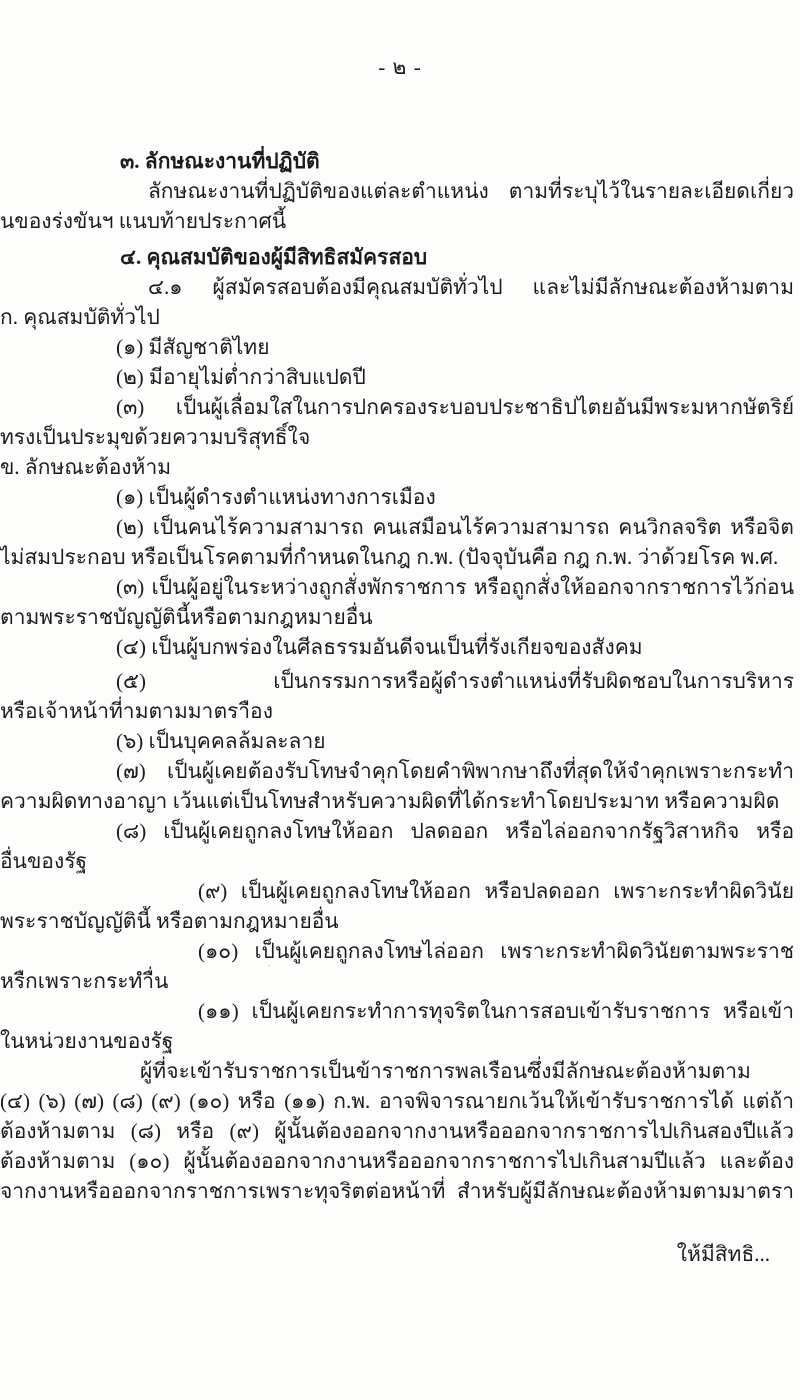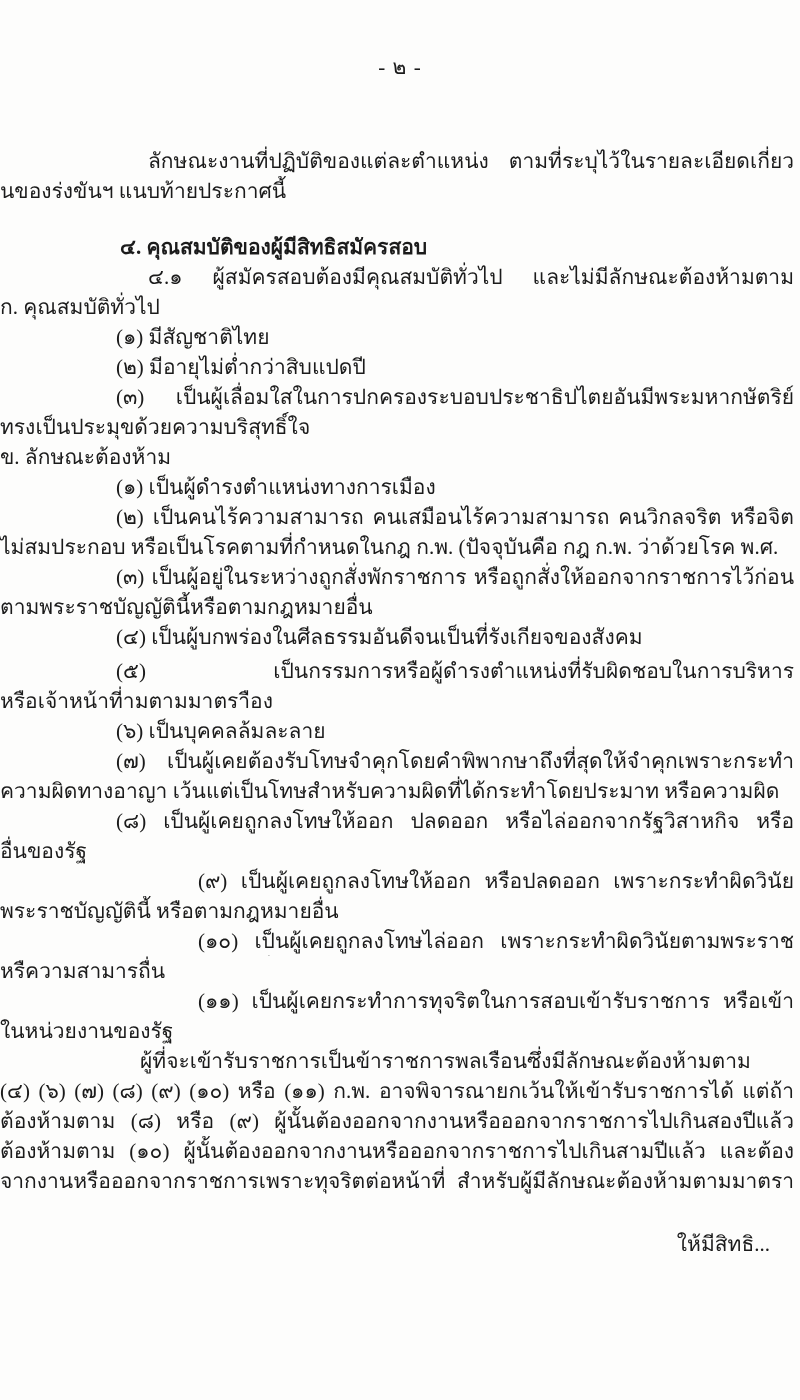--- a/index.html
+++ b/index.html
@@ -41,36 +41,37 @@
   }
   .left  { text-align: left;  text-align-last: left;  }
   .right { text-align-last: right; }
   .bold  { font-weight: bold; }
   .i120 { padding-left: 120px; }
   .i140 { padding-left: 140px; }
   .i148 { padding-left: 148px; }
   .i192 { }
   .i200 { padding-left: 198px; }
   .i222 { padding-left: 116px; }
-  .mt10 { margin-top: 26px; }
+  .mt10 { margin-top: 6px; }
   .mt4  { margin-top: 4px;  }
   .mt6  { margin-top: 0;  }
   .continuation {
     margin-top: 33px;
     padding-right: 24px;
   }
 </style>
 </head>
 <body>
 
 <div class="page">
 
   <div class="page-number">- ๒ -</div>
 
   <div class="body">
+    <div class="ln left bold i120">๓. ลักษณะงานที่ปฏิบัติ</div>
     <div class="ln i148">ลักษณะงานที่ปฏิบัติของแต่ละตำแหน่ง ตามที่ระบุไว้ในรายละเอียดเกี่ยวกับการรับสมัคร</div>
     <div class="ln left">นของร่งขันฯ แนบท้ายประกาศนี้</div>
     <div class="ln left bold i120 mt10">๔. คุณสมบัติของผู้มีสิทธิสมัครสอบ</div>
     <div class="ln i148">๔.๑ ผู้สมัครสอบต้องมีคุณสมบัติทั่วไป และไม่มีลักษณะต้องห้ามตามมาตรา ๓๖</div>
     <div class="ln left i192">ก. คุณสมบัติทั่วไป</div>
     <div class="ln left i222">(๑) มีสัญชาติไทย</div>
     <div class="ln left i222">(๒) มีอายุไม่ต่ำกว่าสิบแปดปี</div>
     <div class="ln i222">(๓) เป็นผู้เลื่อมใสในการปกครองระบอบประชาธิปไตยอันมีพระมหากษัตริย์</div>
     <div class="ln left">ทรงเป็นประมุขด้วยความบริสุทธิ์ใจ</div>
     <div class="ln left i192">ข. ลักษณะต้องห้าม</div>
@@ -83,21 +84,21 @@
     <div class="ln i222 mt4">(๕) เป็นกรรมการหรือผู้ดำรงตำแหน่งที่รับผิดชอบในการบริหารพรรคการเมือง</div>
     <div class="ln left">หรือเจ้าหน้าที่ามตามมาตราือง</div>
     <div class="ln left i222 mt6">(๖) เป็นบุคคลล้มละลาย</div>
     <div class="ln i222">(๗) เป็นผู้เคยต้องรับโทษจำคุกโดยคำพิพากษาถึงที่สุดให้จำคุกเพราะกระทำ</div>
     <div class="ln left">ความผิดทางอาญา เว้นแต่เป็นโทษสำหรับความผิดที่ได้กระทำโดยประมาท หรือความผิดลหุโทษ</div>
     <div class="ln i222">(๘) เป็นผู้เคยถูกลงโทษให้ออก ปลดออก หรือไล่ออกจากรัฐวิสาหกิจ หรือหน่วยงาน</div>
     <div class="ln left">อื่นของรัฐ</div>
     <div class="ln i200">(๙) เป็นผู้เคยถูกลงโทษให้ออก หรือปลดออก เพราะกระทำผิดวินัยตาม</div>
     <div class="ln left">พระราชบัญญัตินี้ หรือตามกฎหมายอื่น</div>
     <div class="ln i200">(๑๐) เป็นผู้เคยถูกลงโทษไล่ออก เพราะกระทำผิดวินัยตามพระราชบัญญัตินี้</div>
-    <div class="ln left">หรืความสามารถื่น</div>
+    <div class="ln left">หรืกเพราะกระทำื่น</div>
     <div class="ln i200">(๑๑) เป็นผู้เคยกระทำการทุจริตในการสอบเข้ารับราชการ หรือเข้าปฏิบัติงาน</div>
     <div class="ln left">ในหน่วยงานของรัฐ</div>
     <div class="ln i140">ผู้ที่จะเข้ารับราชการเป็นข้าราชการพลเรือนซึ่งมีลักษณะต้องห้ามตามมาตรา ๓๖ ข.</div>
     <div class="ln">(๔) (๖) (๗) (๘) (๙) (๑๐) หรือ (๑๑) ก.พ. อาจพิจารณายกเว้นให้เข้ารับราชการได้ แต่ถ้าเป็นกรณีมีลักษณะ</div>
     <div class="ln">ต้องห้ามตาม (๘) หรือ (๙) ผู้นั้นต้องออกจากงานหรือออกจากราชการไปเกินสองปีแล้ว และในกรณีมีลักษณะ</div>
     <div class="ln">ต้องห้ามตาม (๑๐) ผู้นั้นต้องออกจากงานหรือออกจากราชการไปเกินสามปีแล้ว และต้องมิใช่เป็นกรณีออก</div>
     <div class="ln">จากงานหรือออกจากราชการเพราะทุจริตต่อหน้าที่ สำหรับผู้มีลักษณะต้องห้ามตามมาตรา ๓๖ ข (๑) หรือ (๕)</div>
     <div class="ln right continuation">ให้มีสิทธิ...</div>
   </div>
 

